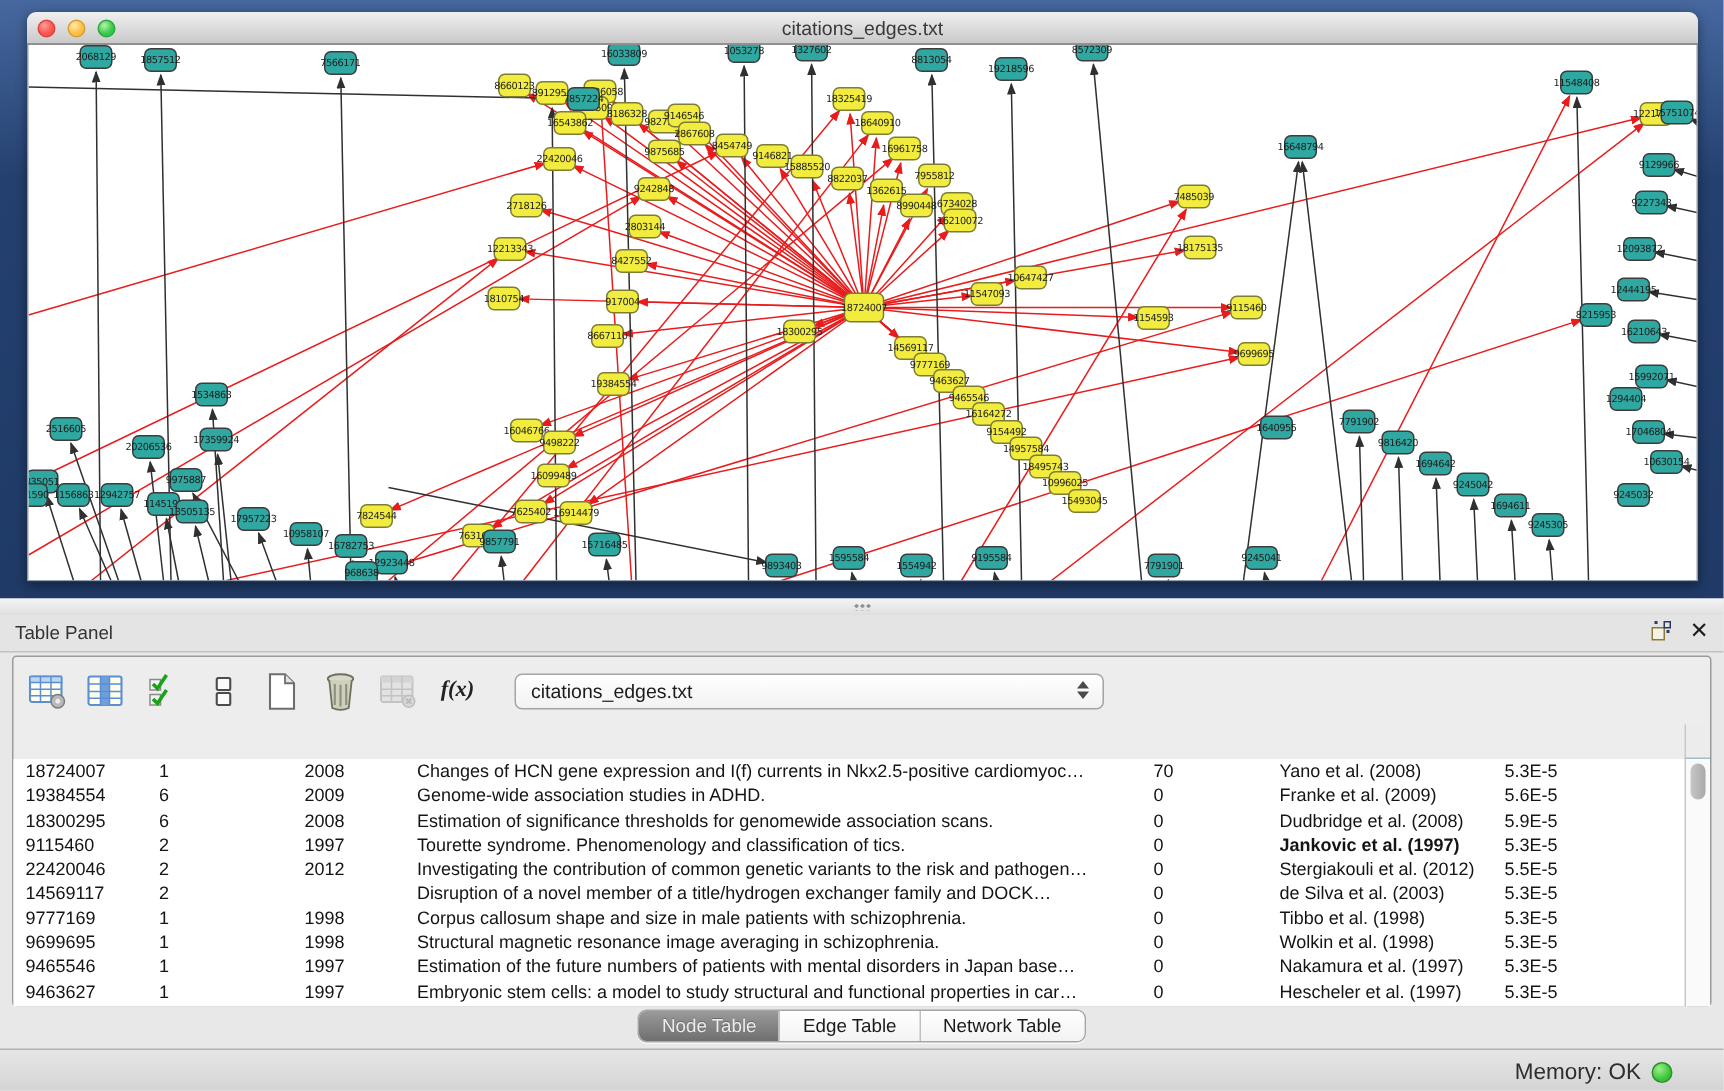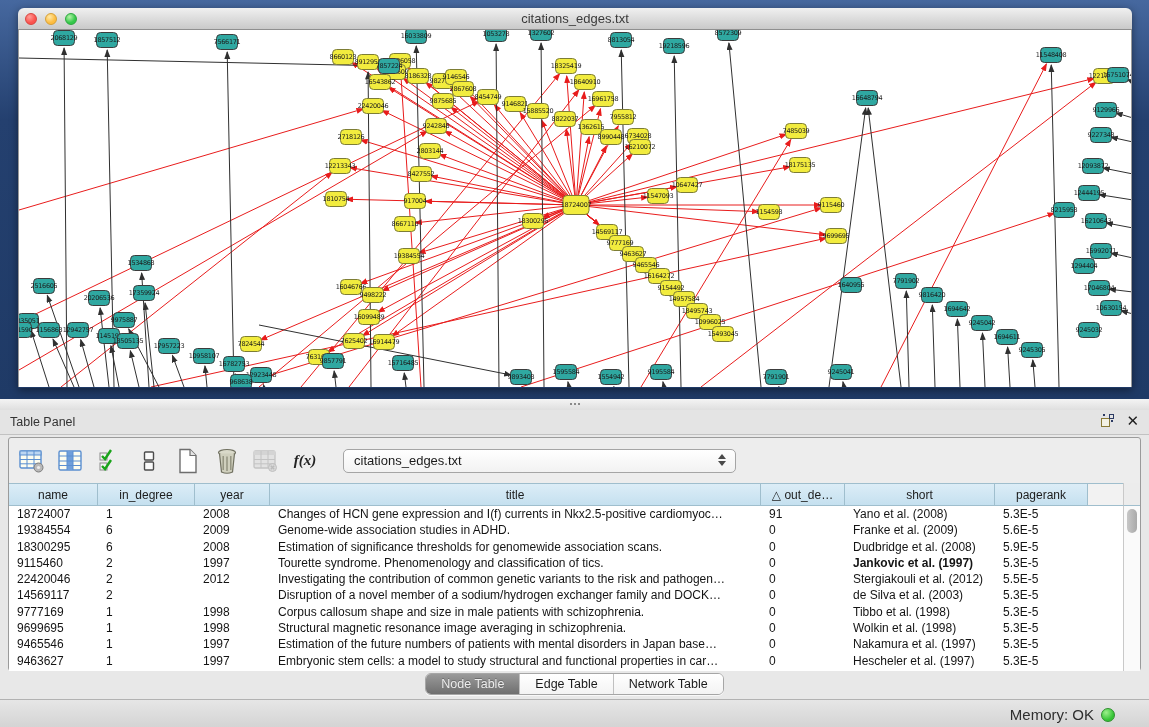--- a/index.html
+++ b/index.html
@@ -782,38 +782,28 @@
     <span class="tb-btn fx">f(x)</span>
     <div class="combo">
       <span>citations_edges.txt</span>
       <span class="combo-arrows">
         <i class="arr-up"></i>
           <i class="arr-dn"></i>
       </span>
     </div>
   </div>
 
-  <div class="thead" id="thead">
-      <div class="th" style="width: 89px;">name</div>
-      <div class="th" style="width: 97px;">in_degree</div>
-      <div class="th" style="width: 75px;">year</div>
-      <div class="th" style="width: 491px;">title</div>
-      <div class="th" style="width: 84px;">△ out_de…</div>
-      <div class="th" style="width: 150px;">short</div>
-      <div class="th" style="width: 93px;">pagerank</div>
-      <div class="th th-filler"></div>
-    </div>
   <div class="head-corner"></div>
   <div class="tbody" id="tbody">
       <div class="tr">
         <div class="td" style="width: 89px;">18724007</div>
         <div class="td" style="width: 97px;">1</div>
         <div class="td" style="width: 75px;">2008</div>
         <div class="td" style="width: 491px;">Changes of HCN gene expression and I(f) currents in Nkx2.5-positive cardiomyoc…</div>
-        <div class="td" style="width: 84px;">91</div>
+        <div class="td" style="width: 84px;">70</div>
         <div class="td" style="width: 150px;">Yano et al. (2008)</div>
         <div class="td" style="width: 93px;">5.3E-5</div>
       </div>
       <div class="tr">
         <div class="td" style="width: 89px;">19384554</div>
         <div class="td" style="width: 97px;">6</div>
         <div class="td" style="width: 75px;">2009</div>
         <div class="td" style="width: 491px;">Genome-wide association studies in ADHD.</div>
         <div class="td" style="width: 84px;">0</div>
         <div class="td" style="width: 150px;">Franke et al. (2009)</div>
@@ -843,21 +833,21 @@
         <div class="td" style="width: 75px;">2012</div>
         <div class="td" style="width: 491px;">Investigating the contribution of common genetic variants to the risk and pathogen…</div>
         <div class="td" style="width: 84px;">0</div>
         <div class="td" style="width: 150px;">Stergiakouli et al. (2012)</div>
         <div class="td" style="width: 93px;">5.5E-5</div>
       </div>
       <div class="tr">
         <div class="td" style="width: 89px;">14569117</div>
         <div class="td" style="width: 97px;">2</div>
         <div class="td" style="width: 75px; margin-top: 43px;">2003</div>
-        <div class="td" style="width: 491px;">Disruption of a novel member of a sodium/hydrogen exchanger family and DOCK…</div>
+        <div class="td" style="width: 491px;">Disruption of a novel member of a title/hydrogen exchanger family and DOCK…</div>
         <div class="td" style="width: 84px;">0</div>
         <div class="td" style="width: 150px;">de Silva et al. (2003)</div>
         <div class="td" style="width: 93px;">5.3E-5</div>
       </div>
       <div class="tr">
         <div class="td" style="width: 89px;">9777169</div>
         <div class="td" style="width: 97px;">1</div>
         <div class="td" style="width: 75px;">1998</div>
         <div class="td" style="width: 491px;">Corpus callosum shape and size in male patients with schizophrenia.</div>
         <div class="td" style="width: 84px;">0</div>

